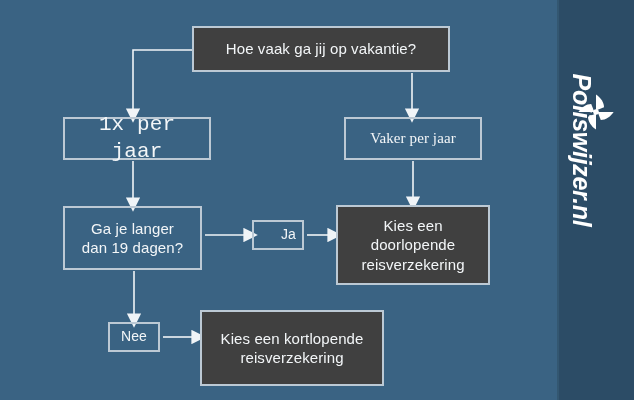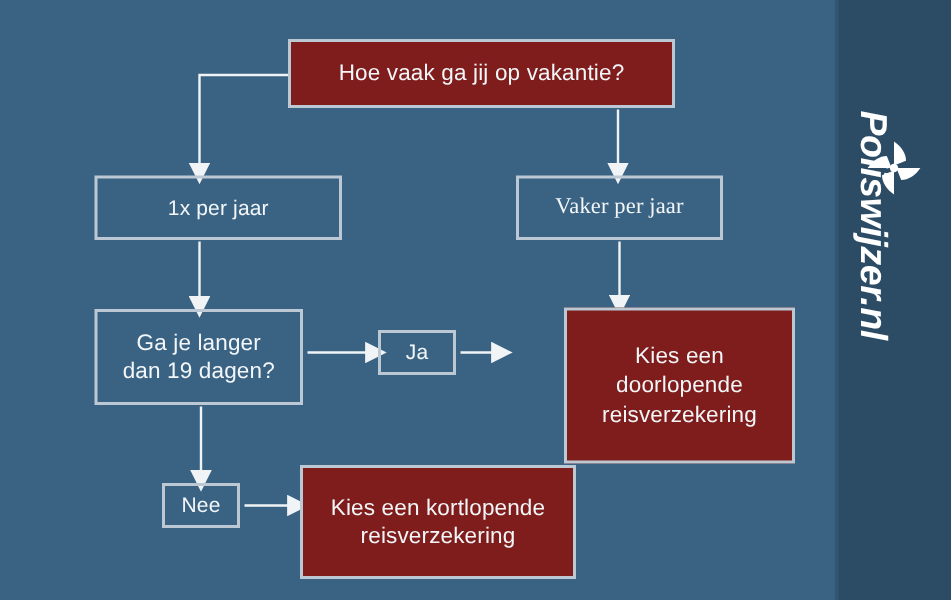--- a/index.html
+++ b/index.html
@@ -42,30 +42,30 @@
     box-sizing:border-box;
     border:2px solid #bcc9d4;
     color:#f3f6f8;
     display:flex;
     align-items:center;
     justify-content:center;
     text-align:center;
     line-height:1.28;
     letter-spacing:0.1px;
   }
-  .node.filled{ background:#7f1d1d; }
+  .node.filled{ background:#404040; }
   .node.plain{ background:transparent; }
 
   #node-question{ left:192px; top:26px;  width:258px; height:46px; font-size:15px; }
-  #node-once{     left:63px;  top:117px; width:165px; height:43px; font-size:14px; }
+  #node-once{     left:63px;  top:117px; width:148px; height:43px; font-size:21px;font-family:Liberation Mono, monospace; }
   #node-more{     left:344px; top:117px; width:138px; height:43px; font-size:15px;font-family:Liberation Serif, serif; }
   #node-longer{   left:63px;  top:206px; width:139px; height:64px; font-size:15px; }
-  #node-yes{      left:252px; top:220px; width:52px;  height:30px; font-size:14px; }
+  #node-yes{      left:252px; top:220px; width:52px;  height:30px; font-size:14px;justify-content:flex-end; }
   #node-no{       left:108px; top:322px; width:52px;  height:30px; font-size:14px; }
-  #node-continuous{ left:336px; top:205px; width:154px; height:104px; font-size:15px;margin-left:40px; }
+  #node-continuous{ left:336px; top:205px; width:154px; height:80px; font-size:15px; }
   #node-short{    left:200px; top:310px; width:184px; height:76px; font-size:15px; }
 
   #node-question .txt,#node-once .txt,#node-more .txt,#node-longer .txt,
   #node-yes .txt,#node-no .txt,#node-continuous .txt,#node-short .txt{
     display:block;white-space:pre-line;padding:0 6px;
   }
 
   
   #connectors{position:absolute;left:0;top:0;width:634px;height:400px;pointer-events:none;}
 </style>

